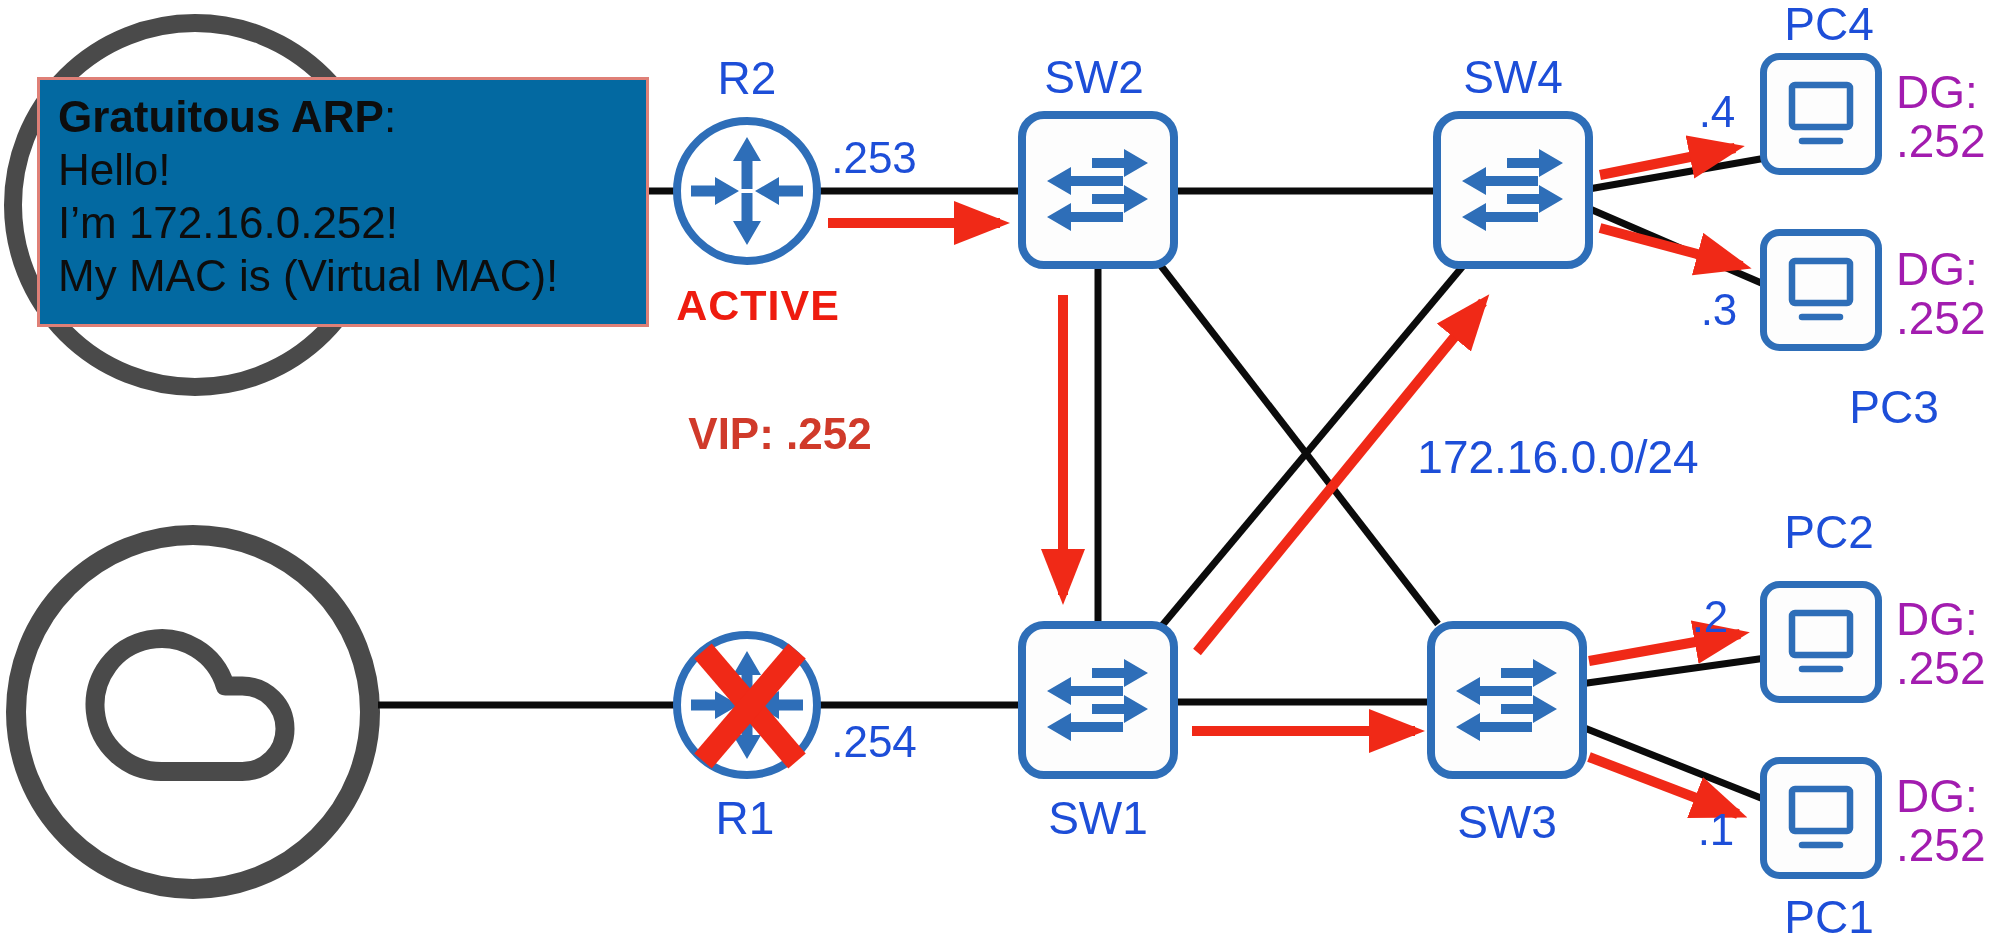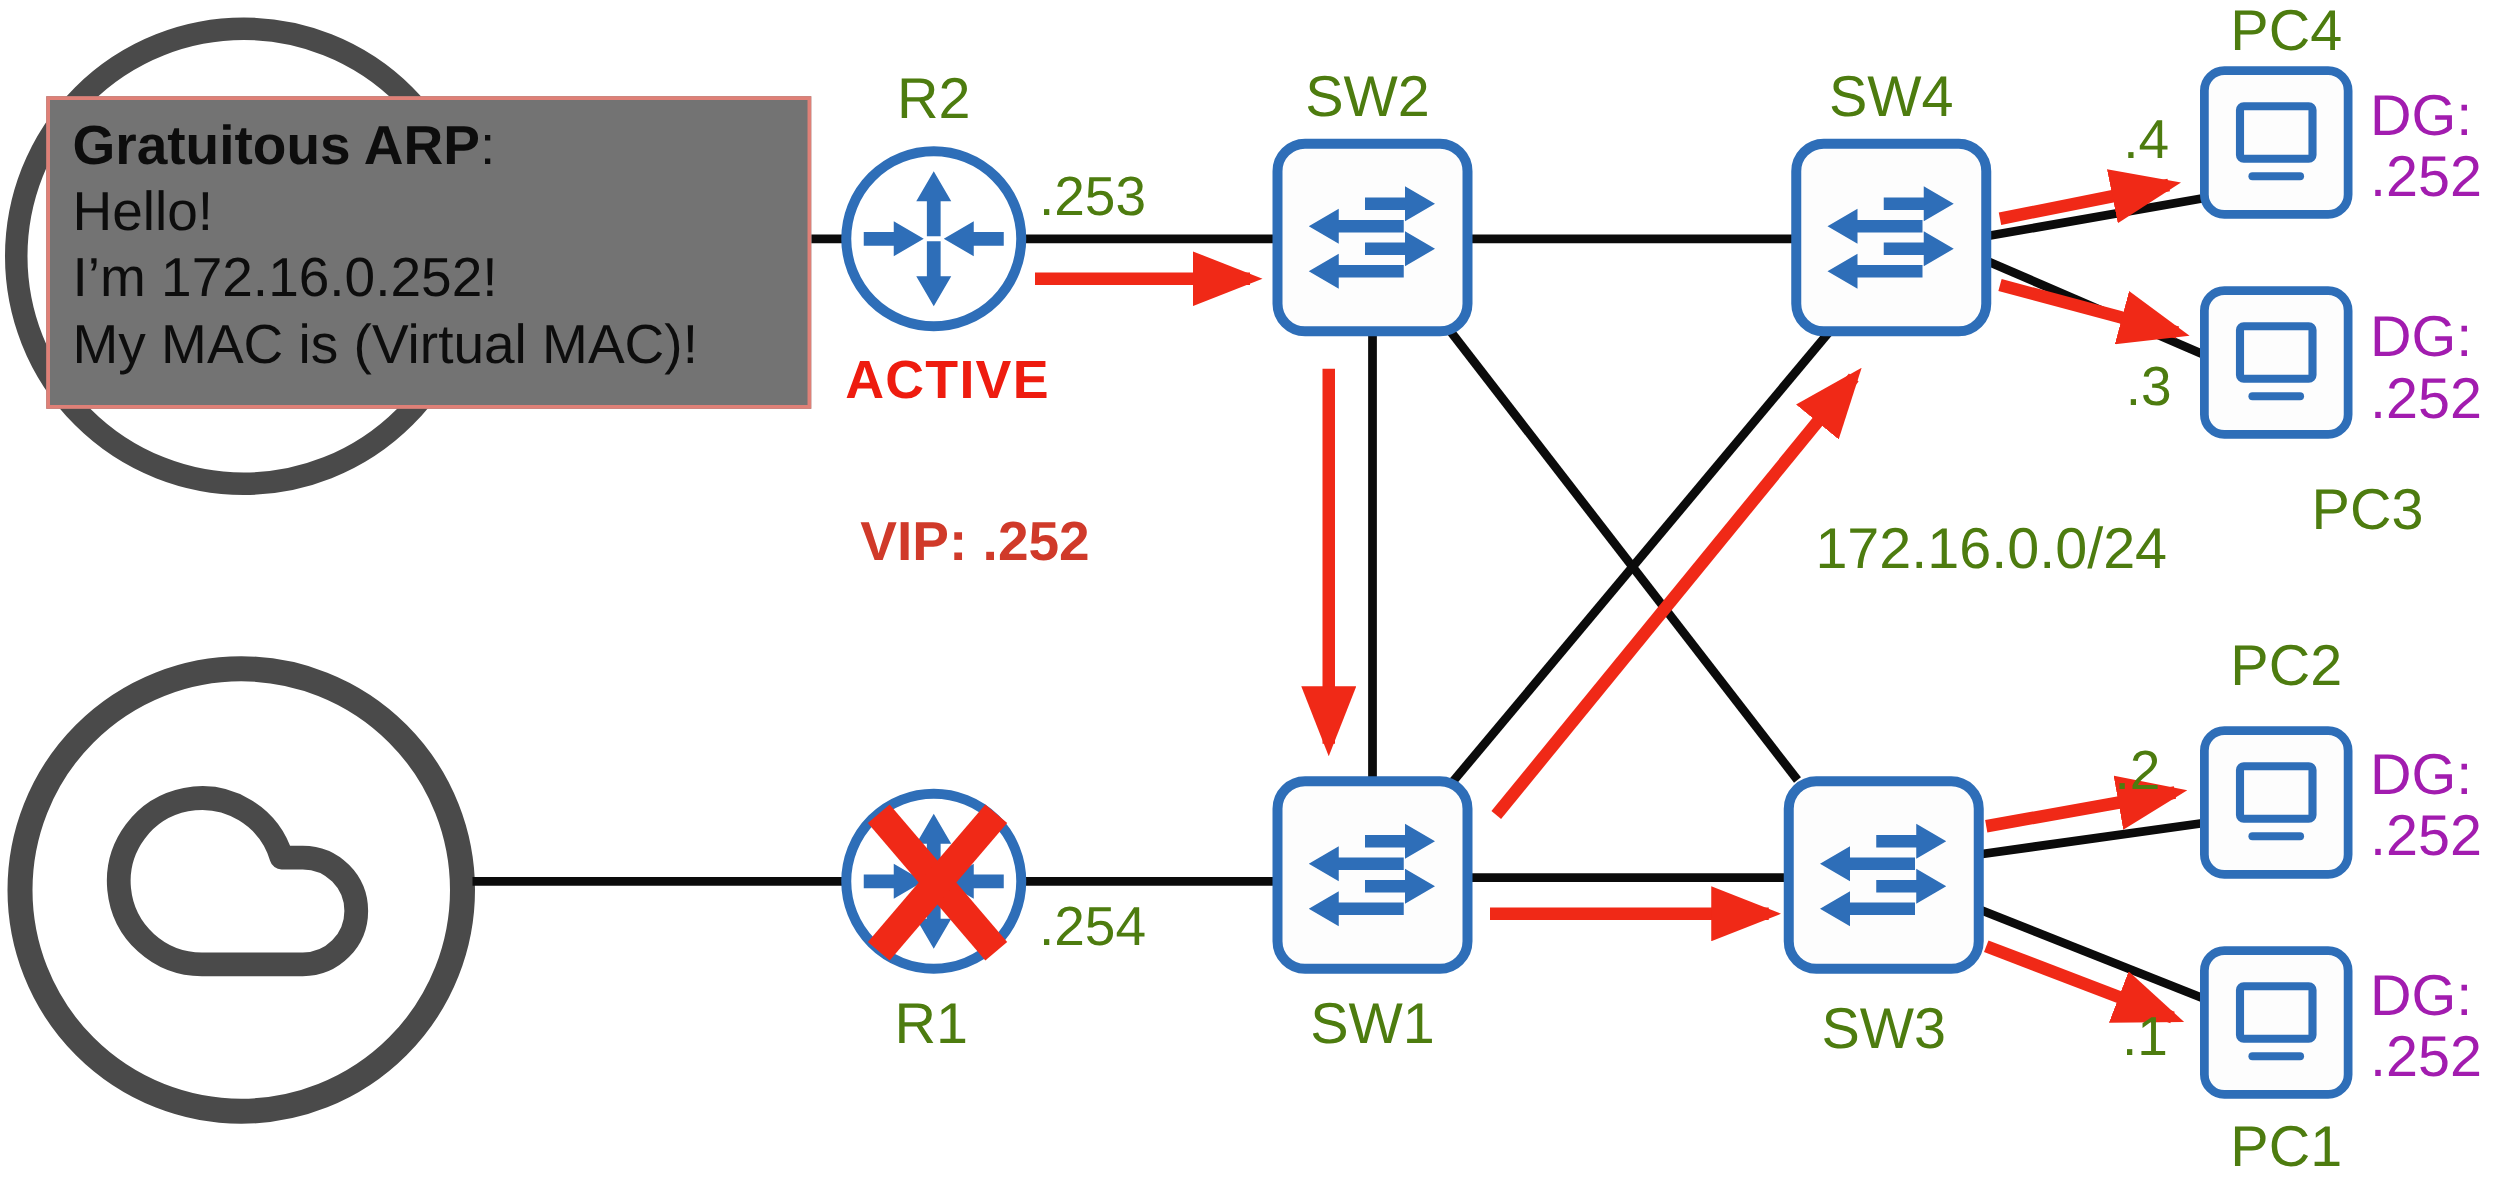--- a/index.html
+++ b/index.html
@@ -3,33 +3,33 @@
 <meta charset="utf-8">
 <style>
   html,body { margin:0; padding:0; background:#ffffff; }
   .canvas {
     position:relative; width:2000px; height:951px; background:#ffffff;
     font-family:"Liberation Sans", sans-serif; overflow:hidden;
   }
   .canvas svg { position:absolute; left:0; top:0; }
   .label {
     position:absolute; transform:translate(-50%,-50%);
-    font-size:46px; color:#4d7c0f; white-space:nowrap; line-height:1;
+    font-size:46px; color:#1d4ed8; white-space:nowrap; line-height:1;
   }
   .label.port { font-size:44px; }
   .label.status { color:#ee1c0f; font-weight:bold; font-size:43px; letter-spacing:1px; }
   .label.vip { color:#d03a2a; font-size:44px;font-weight:bold; }
   .label.subnet { font-size:46px; }
   .dg {
     position:absolute; color:#a21caf; font-size:46px; line-height:49px;
     white-space:nowrap; text-align:left;
   }
   .callout {
     position:absolute; left:37px; top:77px; width:612px; height:250px;
-    box-sizing:border-box; background:#737373; border:3px solid #df8077;
+    box-sizing:border-box; background:#0369a1; border:3px solid #df8077;
     padding:10px 0 0 18px; font-size:44px; line-height:53px; color:#0d0d0d;
   }
   .callout b { font-weight:bold; }
 </style>
 </head>
 <body>
 
 <div class="canvas">
 
   <svg width="2000" height="951" viewBox="0 0 2000 951">
@@ -164,21 +164,21 @@
 
   <div class="label port" style="left:874px; top:158px;">.253</div>
   <div class="label port" style="left:874px; top:742px;">.254</div>
   <div class="label port" style="left:1717px; top:112px;">.4</div>
   <div class="label port" style="left:1719px; top:310px;">.3</div>
   <div class="label port" style="left:1710px; top:617px;">.2</div>
   <div class="label port" style="left:1716px; top:830px;">.1</div>
 
   <div class="label status" style="left:758px; top:305px;">ACTIVE</div>
   <div class="label vip" style="left:780px; top:434px;">VIP: .252</div>
-  <div class="label subnet" style="left:1558px; top:438px;margin-left:35px;">172.16.0.0/24</div>
+  <div class="label subnet" style="left:1558px; top:457px;">172.16.0.0/24</div>
 
   <div class="dg" style="left:1896px; top:68px;">
     <div>DG:</div>
     <div>.252</div>
   </div>
   <div class="dg" style="left:1896px; top:245px;">
     <div>DG:</div>
     <div>.252</div>
   </div>
   <div class="dg" style="left:1896px; top:595px;">

